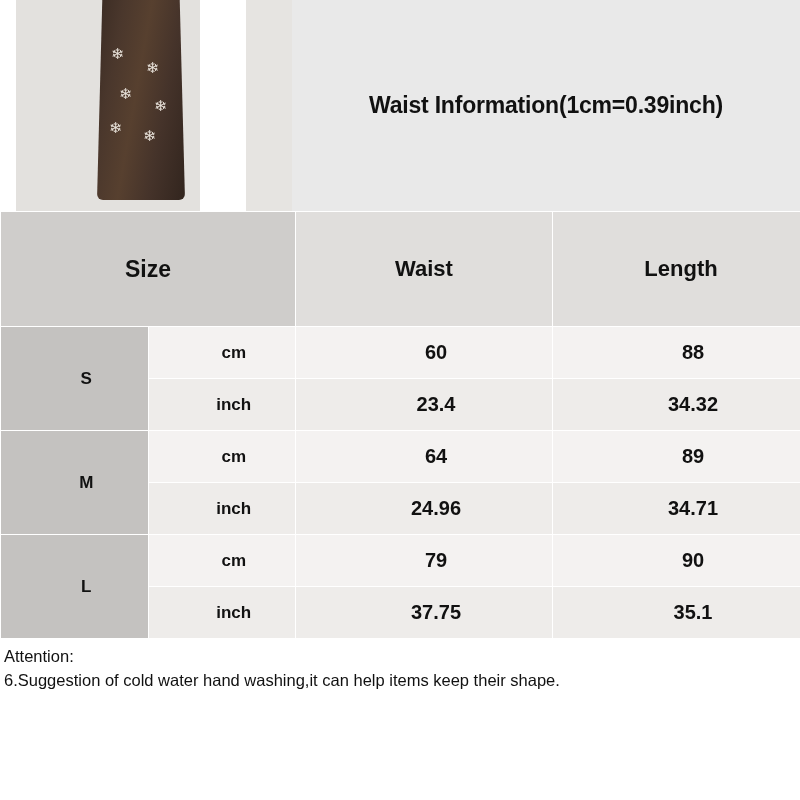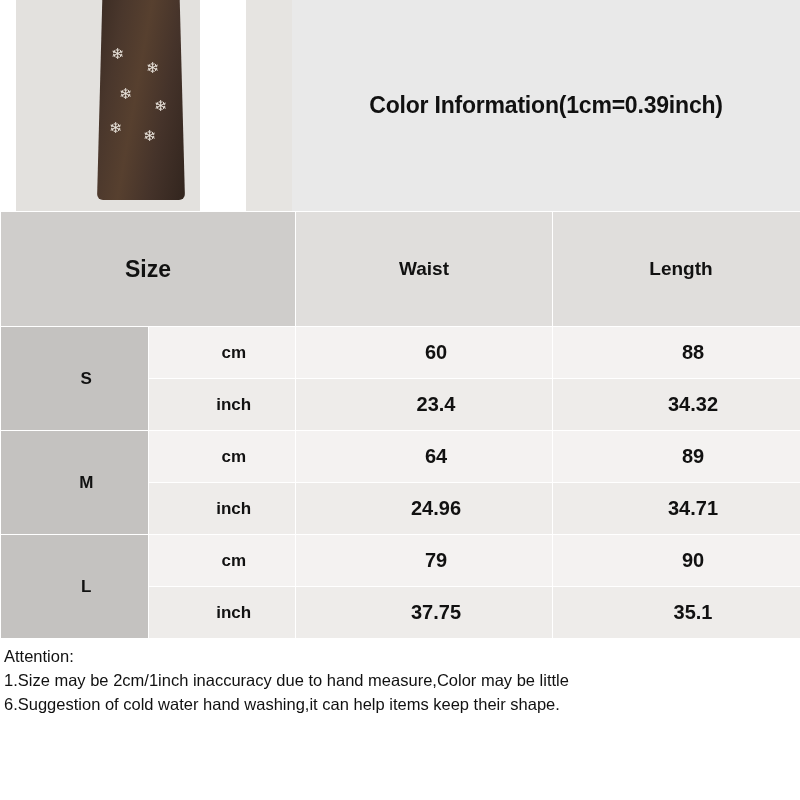--- a/index.html
+++ b/index.html
@@ -111,21 +111,21 @@
   }
   .hdr-size {
     width: 292px;
     height: 112px;
     background: #cfcdcb;
     font-size: 23px;
   }
   .hdr-col {
     height: 112px;
     background: #e0dedc;
-    font-size: 19px;
+    font-size: 22px;
     width: 254px;
   }
   .sz-label {
     width: 148px;
     background: #c4c2c0;
     font-size: 17px;
   }
   .unit-cell {
     width: 144px;
     background: #f1efee;
@@ -165,21 +165,21 @@
         <span class="bow" style="left:12px;  top:48px;">❄</span>
         <span class="bow" style="left:47px;  top:62px;">❄</span>
         <span class="bow" style="left:20px;  top:88px;">❄</span>
         <span class="bow" style="left:55px;  top:100px;">❄</span>
         <span class="bow" style="left:10px;  top:122px;">❄</span>
         <span class="bow" style="left:44px;  top:130px;">❄</span>
       </div>
 
     </div>
     <div class="title-cell">
-      <div class="title-text">Color Information(1cm=0.39inch)</div>
+      <div class="title-text">Waist Information(1cm=0.39inch)</div>
     </div>
   </div>
 
   <table class="size-table">
     <tbody>
       <tr>
         <td class="hdr-size" colspan="2">Size</td>
         <td class="hdr-col">Waist</td>
         <td class="hdr-col">Length</td>
       </tr>
@@ -217,17 +217,16 @@
       <tr class="row-inch">
         <td class="unit-cell">inch</td>
         <td class="val-cell">37.75</td>
         <td class="val-cell">35.1</td>
       </tr>
     </tbody>
   </table>
 
   <div class="notes">
     <div>Attention:</div>
-    <div>1.Size may be 2cm/1inch inaccuracy due to hand measure,Color may be little</div>
     <div>6.Suggestion of cold water hand washing,it can help items keep their shape.</div>
   </div>
 
 </div>
 
 </body></html>

